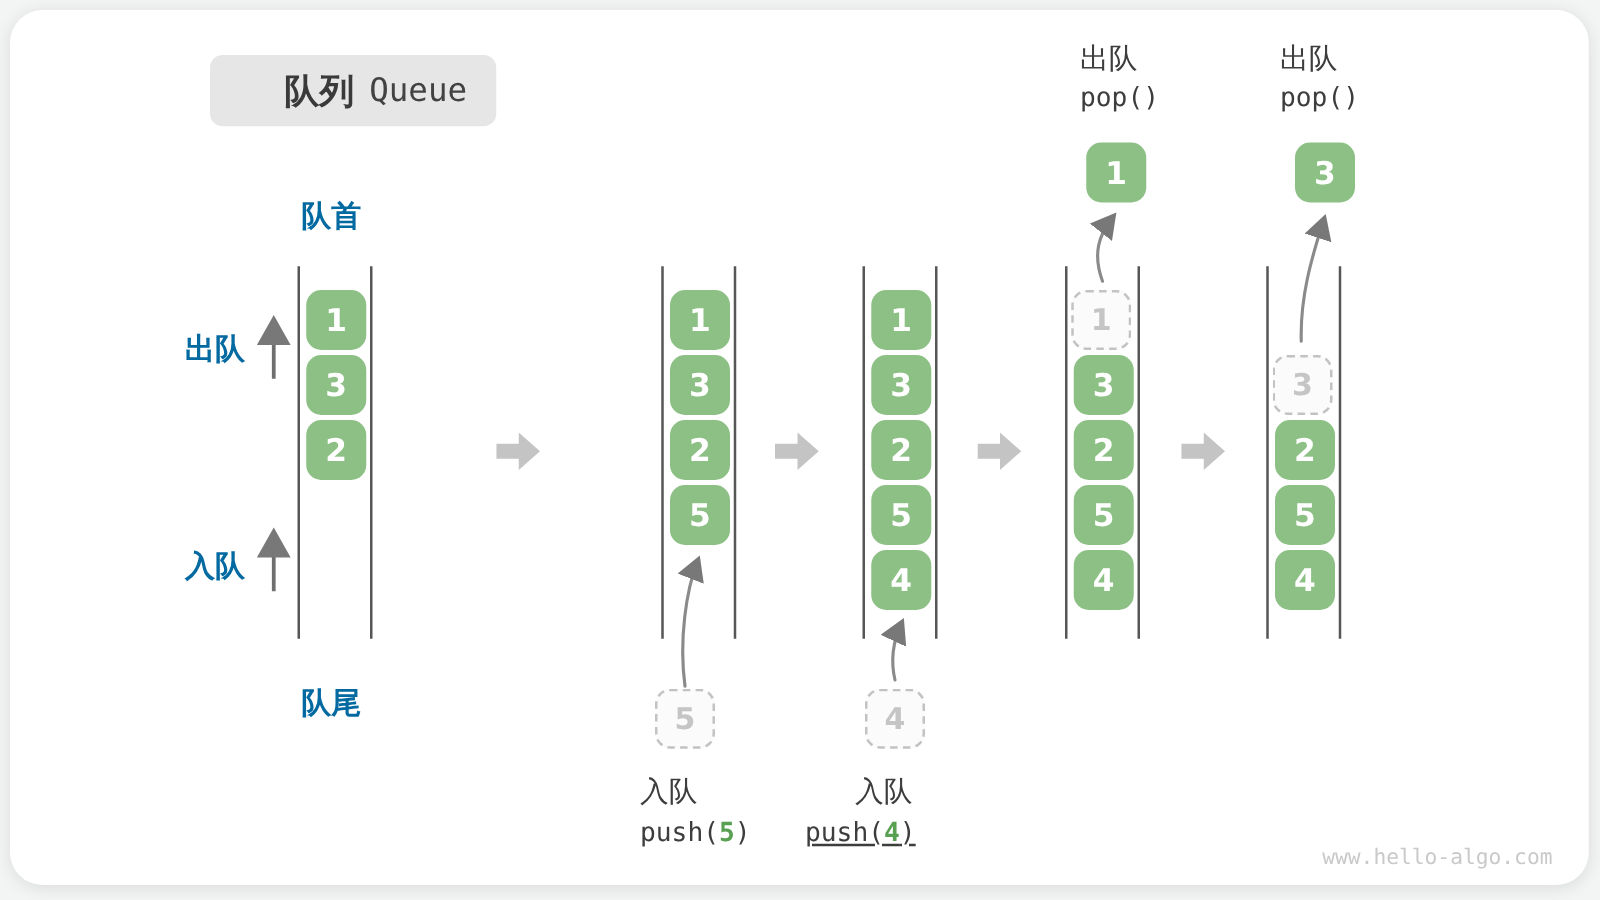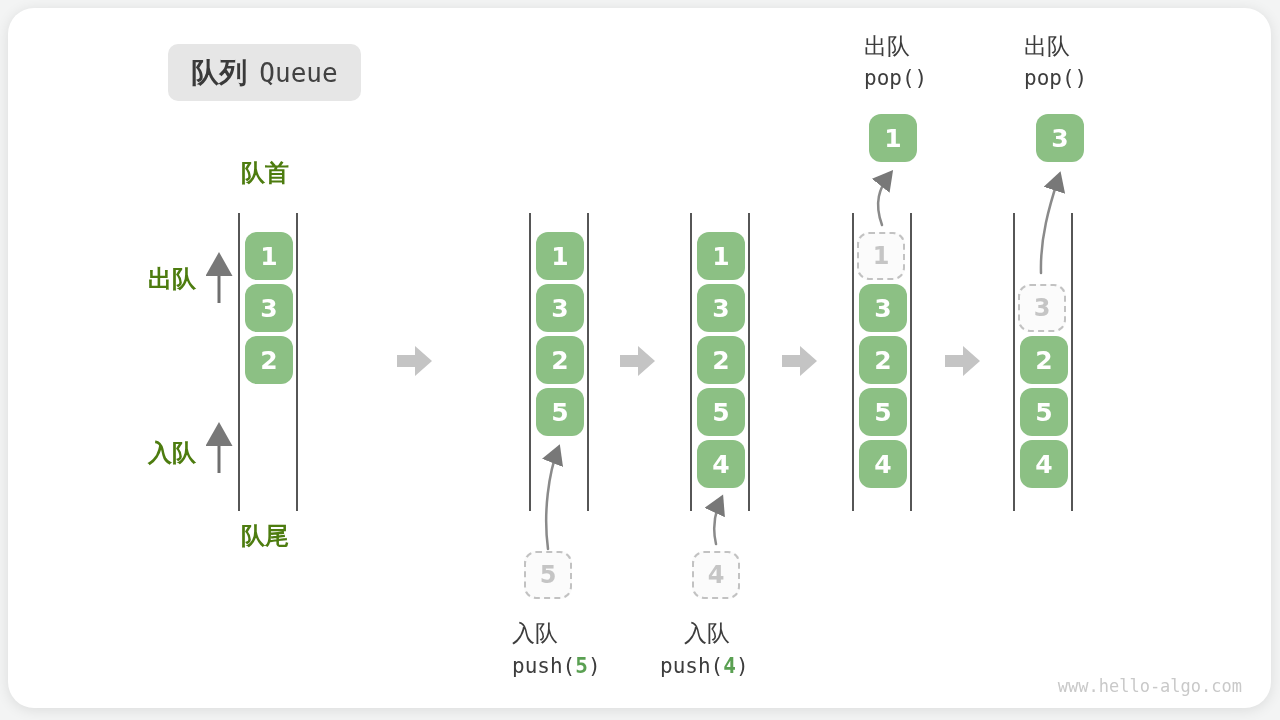--- a/index.html
+++ b/index.html
@@ -2,25 +2,25 @@
 <html><head>
 <meta charset="utf-8">
 <style>
   html,body{margin:0;padding:0;background:#f3f4f4;}
   .stage{position:relative;width:1280px;height:720px;overflow:hidden;
          font-family:"DejaVu Sans","Liberation Sans",sans-serif;color:#3b3b3b;}
   .canvas{position:absolute;left:8px;top:8px;width:1263px;height:700px;background:#ffffff;
           border-radius:26px;box-shadow:0 2px 14px rgba(0,0,0,0.10);}
 
   .title-box{position:absolute;left:168px;top:44px;width:193px;height:57px;background:#e6e6e6;
-             border-radius:10px;display:flex;align-items:center;justify-content:center;gap:12px;}
+             border-radius:10px;display:flex;align-items:center;justify-content:center;gap:12px;padding-left:36px;}
   .title-zh{font-weight:bold;font-size:28px;color:#3a3a3a;}
   .title-en{font-family:"DejaVu Sans Mono","Liberation Mono",monospace;font-size:26px;color:#424242;}
 
-  .lbl{position:absolute;font-size:24px;font-weight:bold;color:#4d7c0f;white-space:nowrap;text-align:right;}
+  .lbl{position:absolute;font-size:24px;font-weight:bold;color:#0369a1;white-space:nowrap;text-align:right;}
   .oplbl{position:absolute;font-size:23px;font-weight:400;color:#3d3d3d;white-space:nowrap;}
   .code{position:absolute;font-family:"DejaVu Sans Mono","Liberation Mono",monospace;
         font-size:21px;color:#3d3d3d;white-space:nowrap;}
   .code .arg{color:#5aa052;font-weight:bold;}
 
   .channel{position:absolute;top:213px;height:298px;width:56px;
            border-left:2px solid #565656;border-right:2px solid #565656;}
 
   .block{position:absolute;width:48px;height:48px;border-radius:12px;background:#8cc084;
          color:#ffffff;font-size:25px;font-weight:bold;display:flex;align-items:center;justify-content:center;}
@@ -39,21 +39,21 @@
 
 <div class="stage">
   <div class="canvas"></div>
 
   <div class="title-box">
     <span class="title-zh">队列</span>
     <span class="title-en">Queue</span>
   </div>
 
   <div class="lbl" style="left:241px;top:157px;">队首</div>
-  <div class="lbl" style="left:241px;top:520px;">队尾</div>
+  <div class="lbl" style="left:241px;top:546px;">队尾</div>
   <div class="lbl" style="left:148px;top:263px;">出队</div>
   <div class="lbl" style="left:148px;top:437px;">入队</div>
 
   <div class="channel" style="left:238px;"></div>
   <div class="block" style="left:245px;top:232px;">1</div>
   <div class="block" style="left:245px;top:284px;">3</div>
   <div class="block" style="left:245px;top:336px;">2</div>
 
   <div class="channel" style="left:529px;"></div>
   <div class="block" style="left:536px;top:232px;">1</div>
@@ -65,21 +65,21 @@
   <div class="code" style="left:512px;top:654px;"><span>push(</span><span class="arg">5</span><span>)</span></div>
 
   <div class="channel" style="left:690px;"></div>
   <div class="block" style="left:697px;top:232px;">1</div>
   <div class="block" style="left:697px;top:284px;">3</div>
   <div class="block" style="left:697px;top:336px;">2</div>
   <div class="block" style="left:697px;top:388px;">5</div>
   <div class="block" style="left:697px;top:440px;">4</div>
   <div class="ghost" style="left:692px;top:551px;">4</div>
   <div class="oplbl" style="left:684px;top:618px;">入队</div>
-  <div class="code" style="left:660px;top:654px;"><span>push(</span><span class="arg">4</span><span>)</span></div>
+  <div class="code" style="left:644px;top:654px;text-decoration:underline;"><span>push(</span><span class="arg">4</span><span>)</span></div>
 
   <div class="channel" style="left:852px;"></div>
   <div class="ghost" style="left:857px;top:232px;">1</div>
   <div class="block" style="left:859px;top:284px;">3</div>
   <div class="block" style="left:859px;top:336px;">2</div>
   <div class="block" style="left:859px;top:388px;">5</div>
   <div class="block" style="left:859px;top:440px;">4</div>
   <div class="block" style="left:869px;top:114px;">1</div>
   <div class="oplbl" style="left:864px;top:31px;">出队</div>
   <div class="code" style="left:864px;top:66px;">pop()</div>

